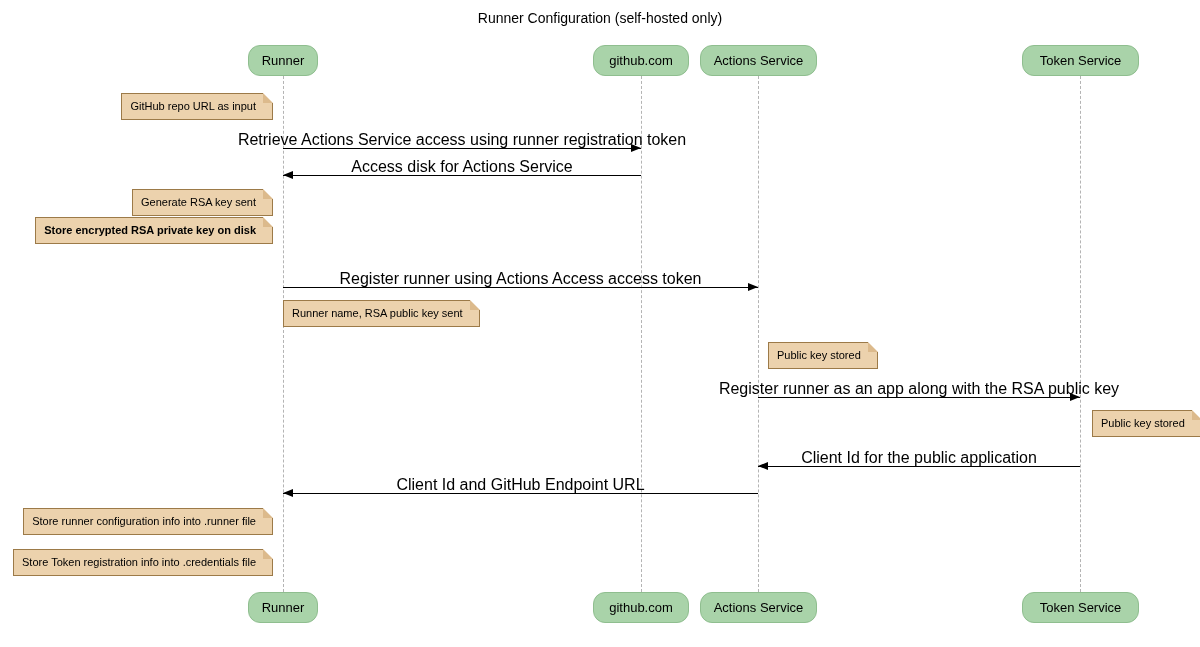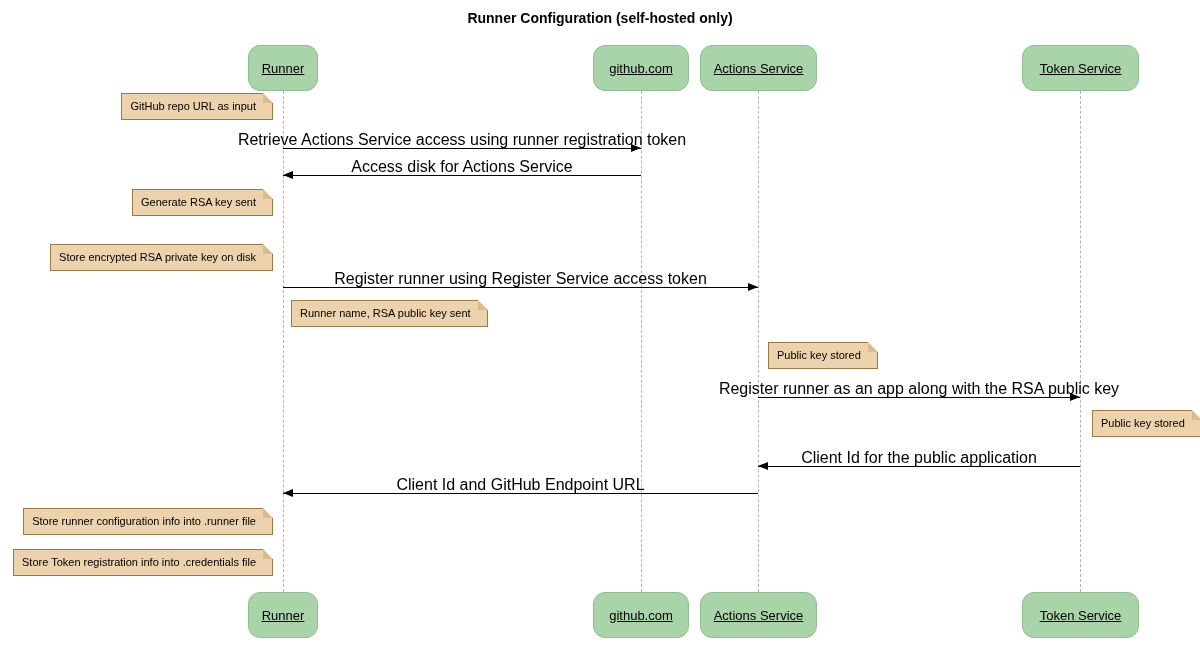--- a/index.html
+++ b/index.html
@@ -24,42 +24,41 @@
     width:1200px;
     height:647px;
     background:var(--background);
     overflow:hidden;
   }
   .title{
     position:absolute;
     left:0; top:10px; width:1200px;
     text-align:center;
     font-size:14px;
-    font-weight:bold;
+    font-weight:normal;
     color:#000;
   }
   .lifeline{
     position:absolute;
     width:0;
     border-left:1px dashed var(--lifeline-color);
   }
   .participant{
     position:absolute;
-    height:46px;
+    height:31px;
     background:var(--participant-fill);
     border:1px solid var(--participant-border);
     border-radius:12px;
     display:flex;
     align-items:center;
     justify-content:center;
     font-size:13px;
     color:#000;
     box-sizing:border-box;
     white-space:nowrap;
-    text-decoration:underline;
   }
   .msg{
     position:absolute;
     height:0;
   }
   .msg .line{
     position:absolute;
     left:0; right:0; top:0;
     border-top:1px solid var(--message-color);
   }
@@ -139,21 +138,21 @@
 
   <div class="msg" style="left:283px; top:175px; width:358px;">
     <div class="line"></div>
     <div class="head left"></div>
     <div class="label">Access disk for Actions Service</div>
   </div>
 
   <div class="msg" style="left:283px; top:287px; width:475px;">
     <div class="line"></div>
     <div class="head right"></div>
-    <div class="label">Register runner using Register Service access token</div>
+    <div class="label">Register runner using Actions Access access token</div>
   </div>
 
   <div class="msg" style="left:758px; top:397px; width:322px;">
     <div class="line"></div>
     <div class="head right"></div>
     <div class="label">Register runner as an app along with the RSA public key</div>
   </div>
 
   <div class="msg" style="left:758px; top:466px; width:322px;">
     <div class="line"></div>
@@ -162,20 +161,20 @@
   </div>
 
   <div class="msg" style="left:283px; top:493px; width:475px;">
     <div class="line"></div>
     <div class="head left"></div>
     <div class="label">Client Id and GitHub Endpoint URL</div>
   </div>
 
   <div class="note" style="right:927px; top:93px;">GitHub repo URL as input</div>
   <div class="note" style="right:927px; top:189px;">Generate RSA key sent</div>
-  <div class="note" style="right:927px; top:244px;">Store encrypted RSA private key on disk</div>
-  <div class="note" style="left:291px; top:300px;">Runner name, RSA public key sent</div>
+  <div class="note" style="right:927px; top:217px;font-weight:bold;">Store encrypted RSA private key on disk</div>
+  <div class="note" style="left:283px; top:300px;">Runner name, RSA public key sent</div>
   <div class="note" style="left:768px; top:342px;">Public key stored</div>
   <div class="note" style="left:1092px; top:410px;">Public key stored</div>
   <div class="note" style="right:927px; top:508px;">Store runner configuration info into .runner file</div>
   <div class="note" style="right:927px; top:549px;">Store Token registration info into .credentials file</div>
 
 </div>
 
 </body></html>

